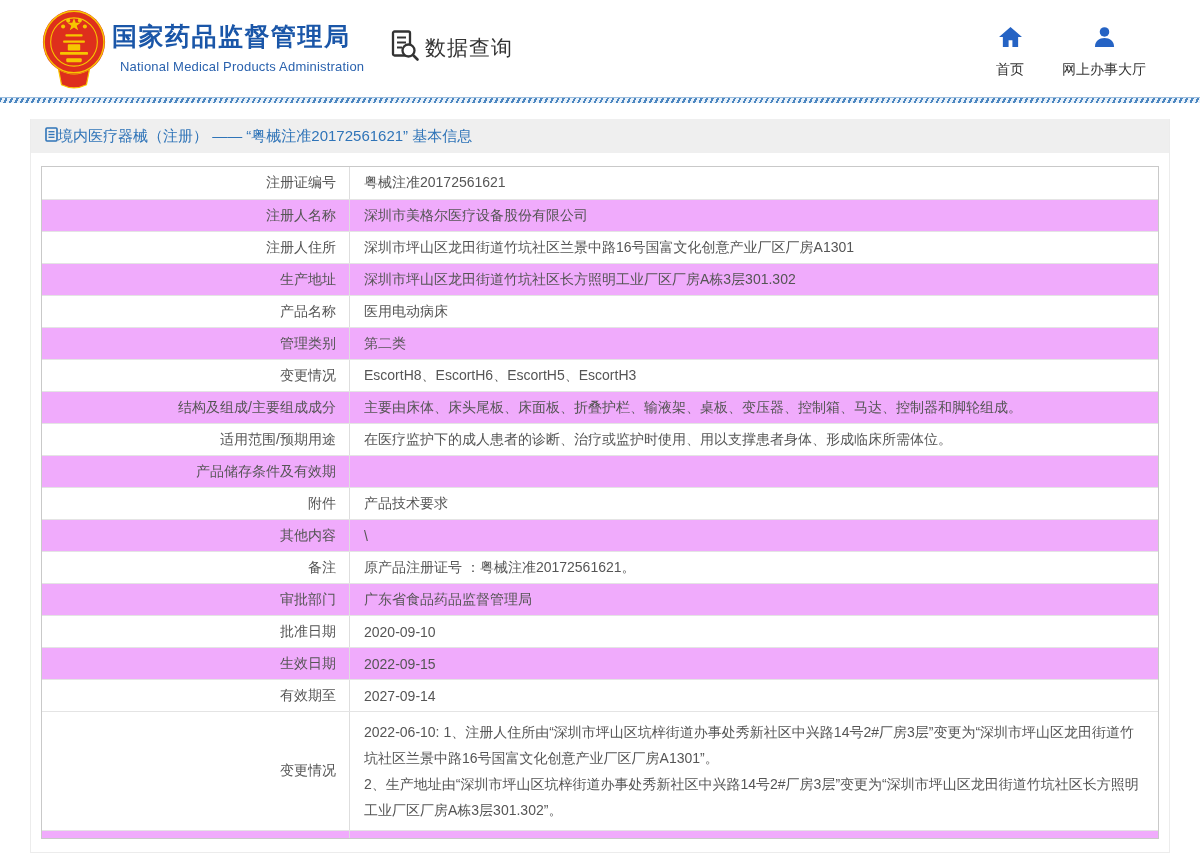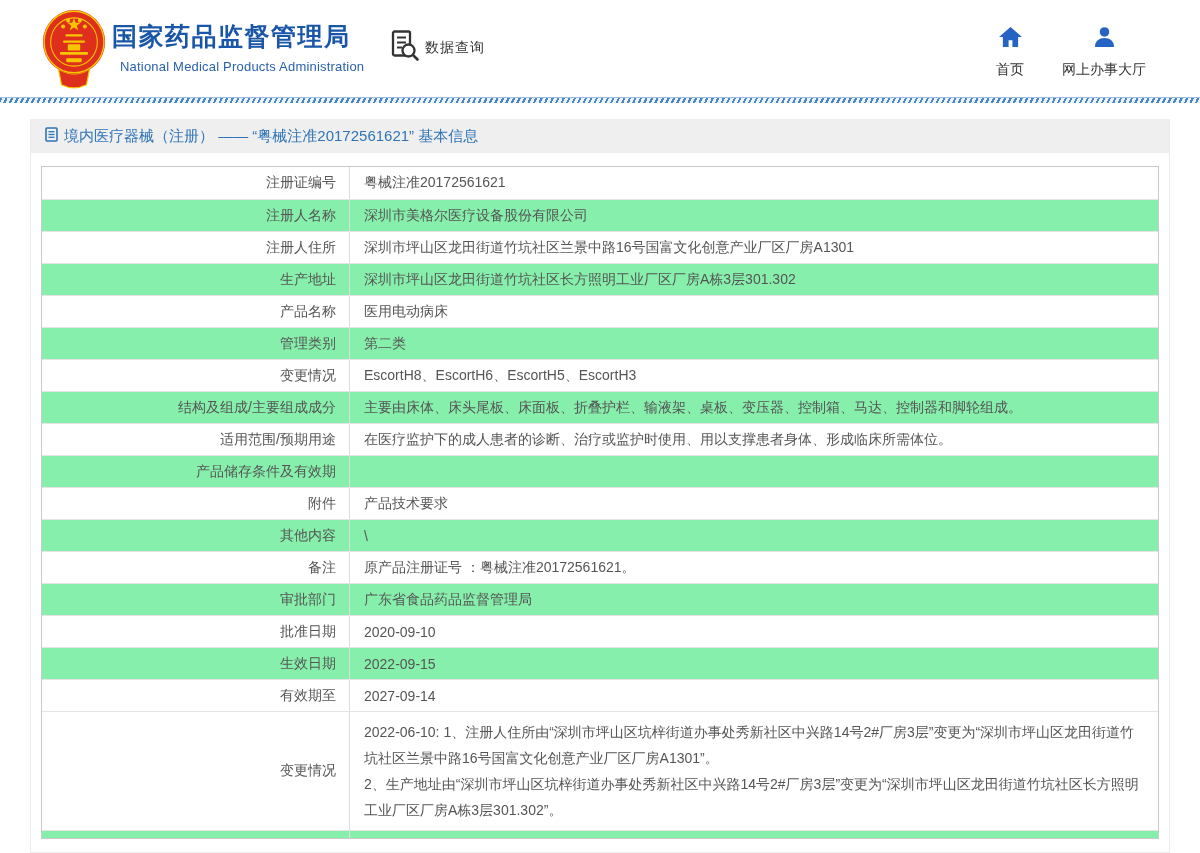--- a/index.html
+++ b/index.html
@@ -6,40 +6,40 @@
   html, body { width: 1200px; height: 853px; overflow: hidden; background: #fff;
     font-family: "Liberation Sans", "DejaVu Sans", sans-serif; }
 
   
   .header { position: relative; height: 97px; background: #fff; }
   .emblem { position: absolute; left: 35px; top: 7px; width: 78px; height: 84px; }
   .brand { position: absolute; left: 112px; top: 20px; cursor: pointer; }
   .brand-title { font-size: 25px; font-weight: bold; color: #1a56a8; letter-spacing: 1.5px; }
   .brand-sub { font-size: 13px; color: #2a62ae; margin-top: 6px; letter-spacing: 0.2px; margin-left: 8px; }
   .query { position: absolute; left: 390px; top: 29px; display: flex; align-items: center; gap: 4px; cursor: pointer; }
-  .query-label { font-size: 14px; color: #333; font-weight: 500; letter-spacing: 1px; }
+  .query-label { font-size: 21px; color: #333; font-weight: 500; letter-spacing: 1px; }
   .hnav { position: absolute; top: 27px; right: 54px; display: flex; gap: 38px; }
   .hnav-item { display: flex; flex-direction: column; align-items: center; gap: 9px; cursor: pointer; }
   .hnav-label { font-size: 14px; color: #333; white-space: nowrap; }
 
   
   .blue-band { height: 6px;
     background: repeating-linear-gradient(115deg, #4b86c0 0px, #4b86c0 2px, #eaf2fa 2px, #eaf2fa 5px);
     border-top: 1px solid #9dbede; }
 
   
   .container { margin: 16px 30px 0; height: 734px; border: 1px solid #ececec; border-top: none; overflow: hidden; }
-  .titlebar { height: 34px; background: #efefef; display: flex; align-items: center; padding: 0 14px; gap: 6px; }
+  .titlebar { height: 34px; background: #efefef; display: flex; align-items: center; padding: 0 14px; gap: 0; }
   .titlebar-text { font-size: 15px; color: #2f74b8; }
 
   
   .table { margin: 13px 10px 0; border: 1px solid #c9c9c9; }
   .row { display: flex; align-items: stretch; min-height: 32px; background: #fff; }
   .row + .row { border-top: 1px solid #e4e4e4; }
-  .row.alt { background: #86efac; }
+  .row.alt { background: #f0abfc; }
   .cell { font-size: 14px; color: #555; }
   .label { width: 308px; flex: 0 0 308px; display: flex; align-items: center; justify-content: flex-end;
     text-align: left; padding: 0 13px; border-right: 1px solid #dedede; }
   .value { flex: 1; display: flex; align-items: center; padding: 0 14px; }
   .row.tall { min-height: 116px; }
   .row.tall .value { display: block; padding: 7px 14px; line-height: 26px; white-space: pre-line; }
   .row.stub { min-height: 8px; height: 8px; }
 </style>
 </head>
 <body>

